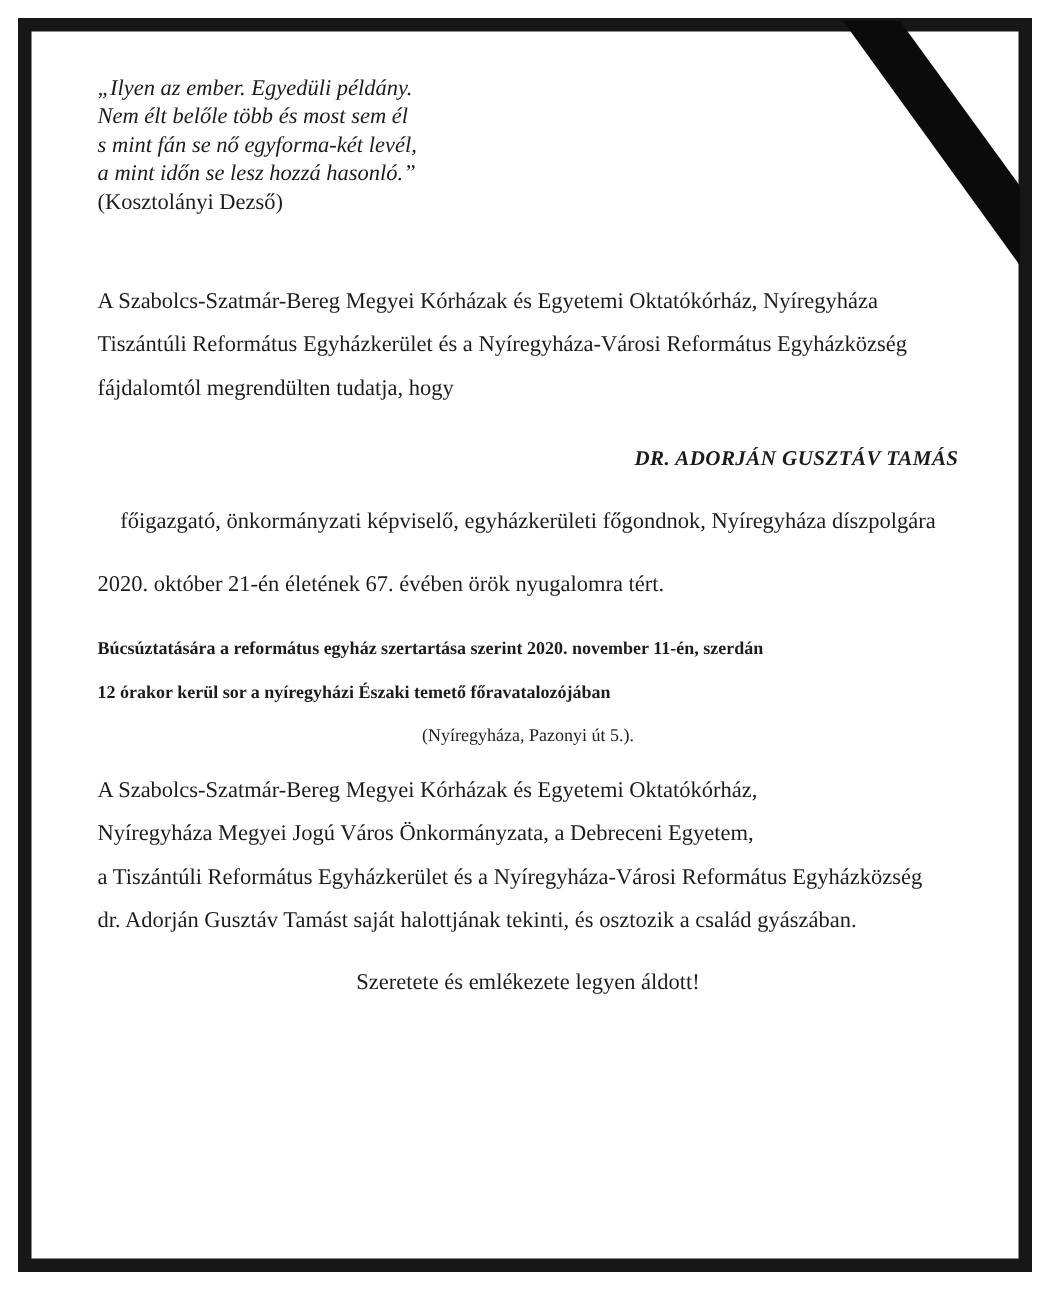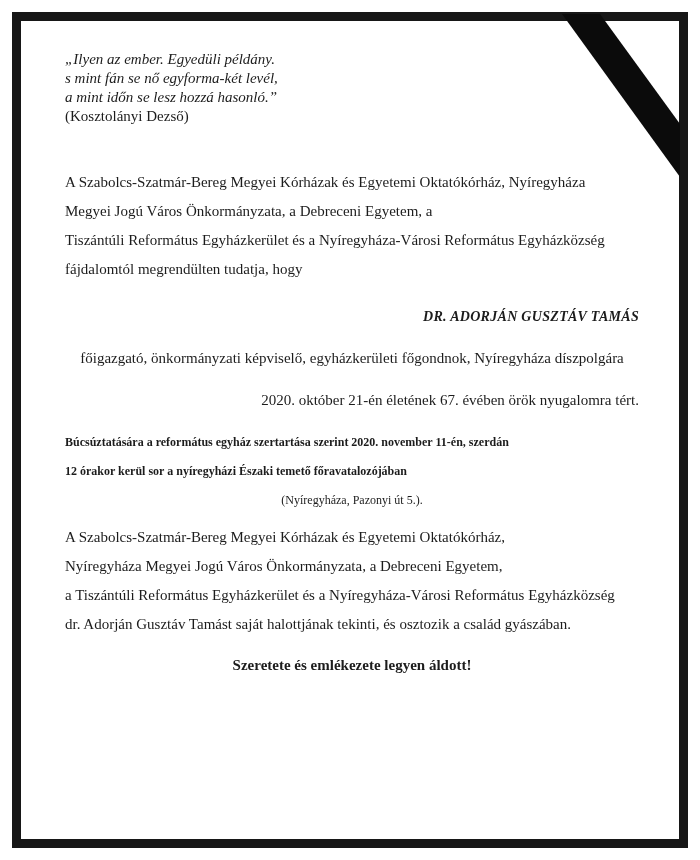--- a/index.html
+++ b/index.html
@@ -61,69 +61,69 @@
     font-style:italic;
   }
   .titles-line{
     margin-top:13px;
     text-align:center;
     font-size:15px;
     line-height:29px;
   }
   .date-line{
     margin-top:13px;
-    text-align:right;
+    text-align:left;
     font-size:15px;
     line-height:29px;
   }
   .funeral{
     margin-top:13px;
     font-weight:bold;
     font-size:12px;
     line-height:29px;
   }
   .venue-line{
     text-align:center;
     font-weight:normal;
     font-size:12px;
     line-height:29px;
   }
   .closing{margin-top:8px;}
   .blessing-line{
     margin-top:12px;
     text-align:center;
-    font-weight:bold;
+    font-weight:normal;
     font-size:15px;
     line-height:29px;
   }
 </style>
 </head>
 <body>
 
 <div class="page">
 
   <div class="frame"></div>
 
   <svg class="ribbon-svg" viewBox="0 0 700 220" xmlns="http://www.w3.org/2000/svg" aria-hidden="true">
     <polygon points="562,14 600,14 680,124 680,177" fill="var(--ribbon)"></polygon>
   </svg>
 
   <div class="content">
 
     <div class="quote quote-left">
       <div class="ln">„Ilyen az ember. Egyedüli példány.</div>
+      <div class="ln">Nem élt belőle több és most sem él</div>
       <div class="ln">s mint fán se nő egyforma-két levél,</div>
       <div class="ln">a mint időn se lesz hozzá hasonló.”</div>
       <div class="ln attribution">(Kosztolányi Dezső)</div>
     </div>
 
 
     <div class="para announcement">
       <div class="ln">A Szabolcs-Szatmár-Bereg Megyei Kórházak és Egyetemi Oktatókórház, Nyíregyháza</div>
-      <div class="ln">Megyei Jogú Város Önkormányzata, a Debreceni Egyetem, a</div>
       <div class="ln">Tiszántúli Református Egyházkerület és a Nyíregyháza-Városi Református Egyházközség</div>
       <div class="ln">fájdalomtól megrendülten tudatja, hogy</div>
     </div>
 
     <div class="name-line">DR. ADORJÁN GUSZTÁV TAMÁS</div>
 
     <div class="titles-line">főigazgató, önkormányzati képviselő, egyházkerületi főgondnok, Nyíregyháza díszpolgára</div>
 
     <div class="date-line">2020. október 21-én életének 67. évében örök nyugalomra tért.</div>
 

